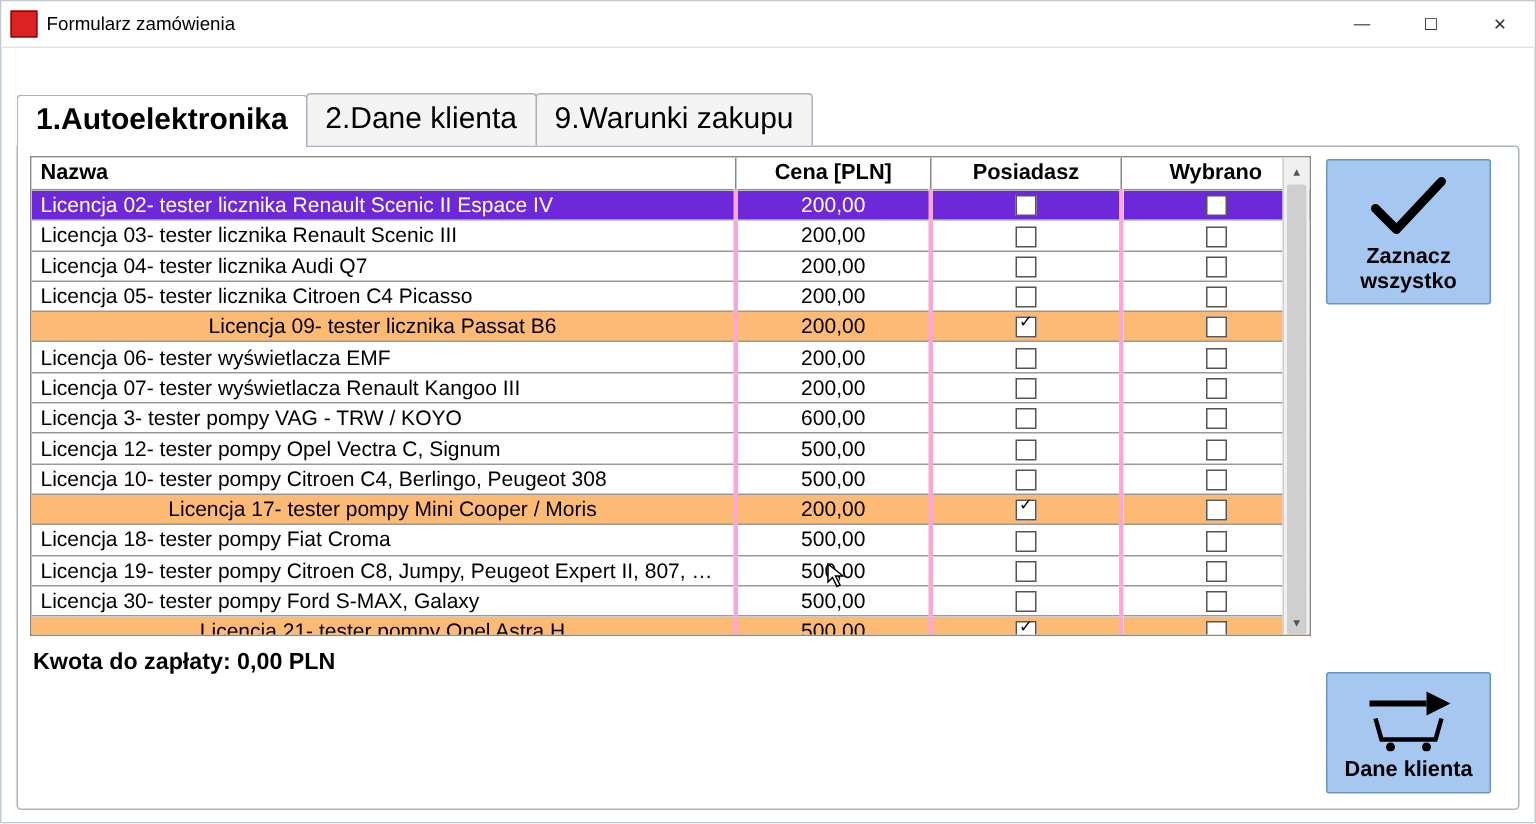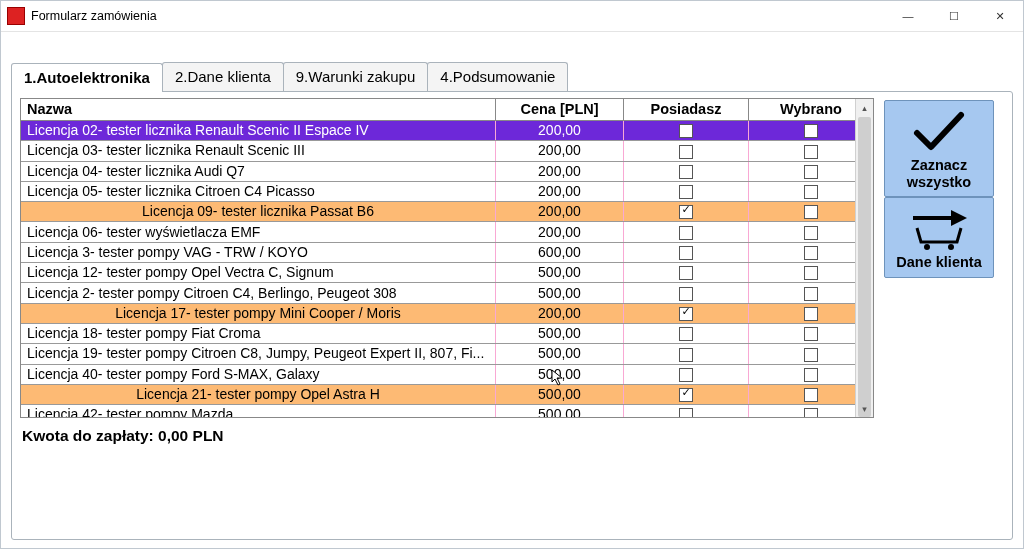--- a/index.html
+++ b/index.html
@@ -55,21 +55,21 @@
     display:flex;
     align-items:flex-end;
     position:relative;
     z-index:2;
   }
   .tab {
     padding: 5px 12px 6px 12px;
     border: 1px solid #aab3bb;
     border-bottom: none;
     background: #f4f4f4;
-    font-size: 15px;
+    font-size: 20px;
     margin-right: -1px;
     border-top-left-radius: 3px;
     border-top-right-radius: 3px;
     position:relative;
     white-space:nowrap;
   }
   .tab.active {
     background:#fff;
     font-weight:600;
     top:1px;
@@ -116,21 +116,21 @@
     border-bottom:1px solid #888;
   }
   thead th + th { border-left:1px solid #888; }
   tbody td {
     padding:1px 6px 2px 6px;
     border-bottom:1px solid #999;
     white-space:nowrap;
     overflow:hidden;
     text-overflow:ellipsis;
   }
-  tbody td + td { border-left:1px solid #f9a8d4; }
+  tbody td + td { border-left:3px solid #f9a8d4; }
   td.price { text-align:center; width:115px; }
   td.chk { text-align:center; width:112px; }
   th.name, td.name { text-align:left; max-width:420px; }
   th.price { width:115px; }
   th.chk { width:112px; }
   tr.selected td { background:#6d28d9; color:#fff; }
   tr.highlight td { background:#fdba74;text-align:center; }
   .checkbox {
     display:inline-block; width:12px; height:12px; border:1px solid #555; background:#fff; vertical-align:middle;
     line-height:10px; font-size:11px; text-align:center;
@@ -155,21 +155,21 @@
     font-size:15.5px;
     margin-top:6px;
     line-height:1.55;
     padding-left:2px;
   }
 
   .right {
     width:120px;
     display:flex;
     flex-direction:column;
-    justify-content:flex-start;
+    justify-content:space-between;
     padding-top:2px;
     padding-bottom:2px;
   }
   .bigbtn {
     width:110px;
     background:#a6c8f0;
     border:1px solid #6e93bb;
     border-radius:2px;
     text-align:center;
     padding:8px 4px 6px;
@@ -204,21 +204,20 @@
       <div class="winbtn close">✕</div>
     </div>
   </div>
 
   <div class="content">
 
     <div class="tabs">
       <div class="tab active">1.Autoelektronika</div>
       <div class="tab">2.Dane klienta</div>
       <div class="tab">9.Warunki zakupu</div>
-      <div class="tab">4.Podsumowanie</div>
     </div>
 
     <div class="tab-body">
 
       <div class="left">
 
         <div class="table-wrap">
           <table>
             <thead>
               <tr>
@@ -259,33 +258,39 @@
                   <td class="chk"><span class="checkbox checked"></span></td>
                   <td class="chk"><span class="checkbox"></span></td>
                 </tr>
                 <tr>
                   <td class="name">Licencja 06- tester wyświetlacza EMF</td>
                   <td class="price">200,00</td>
                   <td class="chk"><span class="checkbox"></span></td>
                   <td class="chk"><span class="checkbox"></span></td>
                 </tr>
                 <tr>
+                  <td class="name">Licencja 07- tester wyświetlacza Renault Kangoo III</td>
+                  <td class="price">200,00</td>
+                  <td class="chk"><span class="checkbox"></span></td>
+                  <td class="chk"><span class="checkbox"></span></td>
+                </tr>
+                <tr>
                   <td class="name">Licencja 3- tester pompy VAG - TRW / KOYO</td>
                   <td class="price">600,00</td>
                   <td class="chk"><span class="checkbox"></span></td>
                   <td class="chk"><span class="checkbox"></span></td>
                 </tr>
                 <tr>
                   <td class="name">Licencja 12- tester pompy Opel Vectra C, Signum</td>
                   <td class="price">500,00</td>
                   <td class="chk"><span class="checkbox"></span></td>
                   <td class="chk"><span class="checkbox"></span></td>
                 </tr>
                 <tr>
-                  <td class="name">Licencja 2- tester pompy Citroen C4, Berlingo, Peugeot 308</td>
+                  <td class="name">Licencja 10- tester pompy Citroen C4, Berlingo, Peugeot 308</td>
                   <td class="price">500,00</td>
                   <td class="chk"><span class="checkbox"></span></td>
                   <td class="chk"><span class="checkbox"></span></td>
                 </tr>
                 <tr class="highlight">
                   <td class="name">Licencja 17- tester pompy Mini Cooper / Moris</td>
                   <td class="price">200,00</td>
                   <td class="chk"><span class="checkbox checked"></span></td>
                   <td class="chk"><span class="checkbox"></span></td>
                 </tr>
@@ -295,21 +300,21 @@
                   <td class="chk"><span class="checkbox"></span></td>
                   <td class="chk"><span class="checkbox"></span></td>
                 </tr>
                 <tr>
                   <td class="name">Licencja 19- tester pompy Citroen C8, Jumpy, Peugeot Expert II, 807, Fi...</td>
                   <td class="price">500,00</td>
                   <td class="chk"><span class="checkbox"></span></td>
                   <td class="chk"><span class="checkbox"></span></td>
                 </tr>
                 <tr>
-                  <td class="name">Licencja 40- tester pompy Ford S-MAX, Galaxy</td>
+                  <td class="name">Licencja 30- tester pompy Ford S-MAX, Galaxy</td>
                   <td class="price">500,00</td>
                   <td class="chk"><span class="checkbox"></span></td>
                   <td class="chk"><span class="checkbox"></span></td>
                 </tr>
                 <tr class="highlight">
                   <td class="name">Licencja 21- tester pompy Opel Astra H</td>
                   <td class="price">500,00</td>
                   <td class="chk"><span class="checkbox checked"></span></td>
                   <td class="chk"><span class="checkbox"></span></td>
                 </tr>

